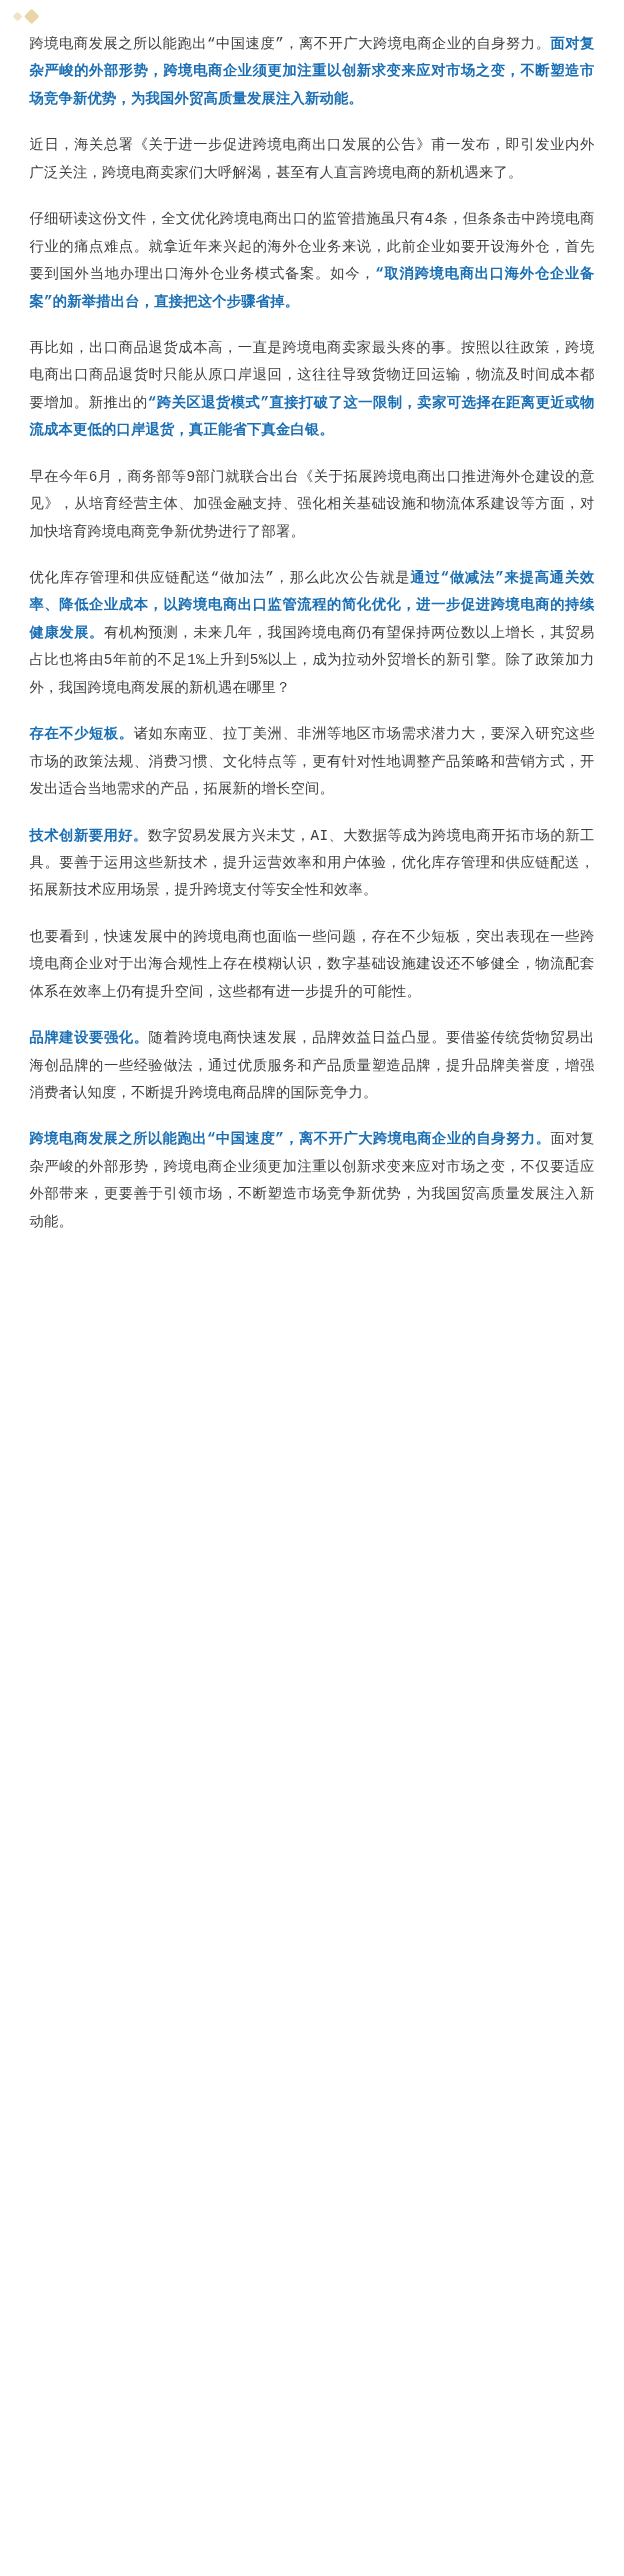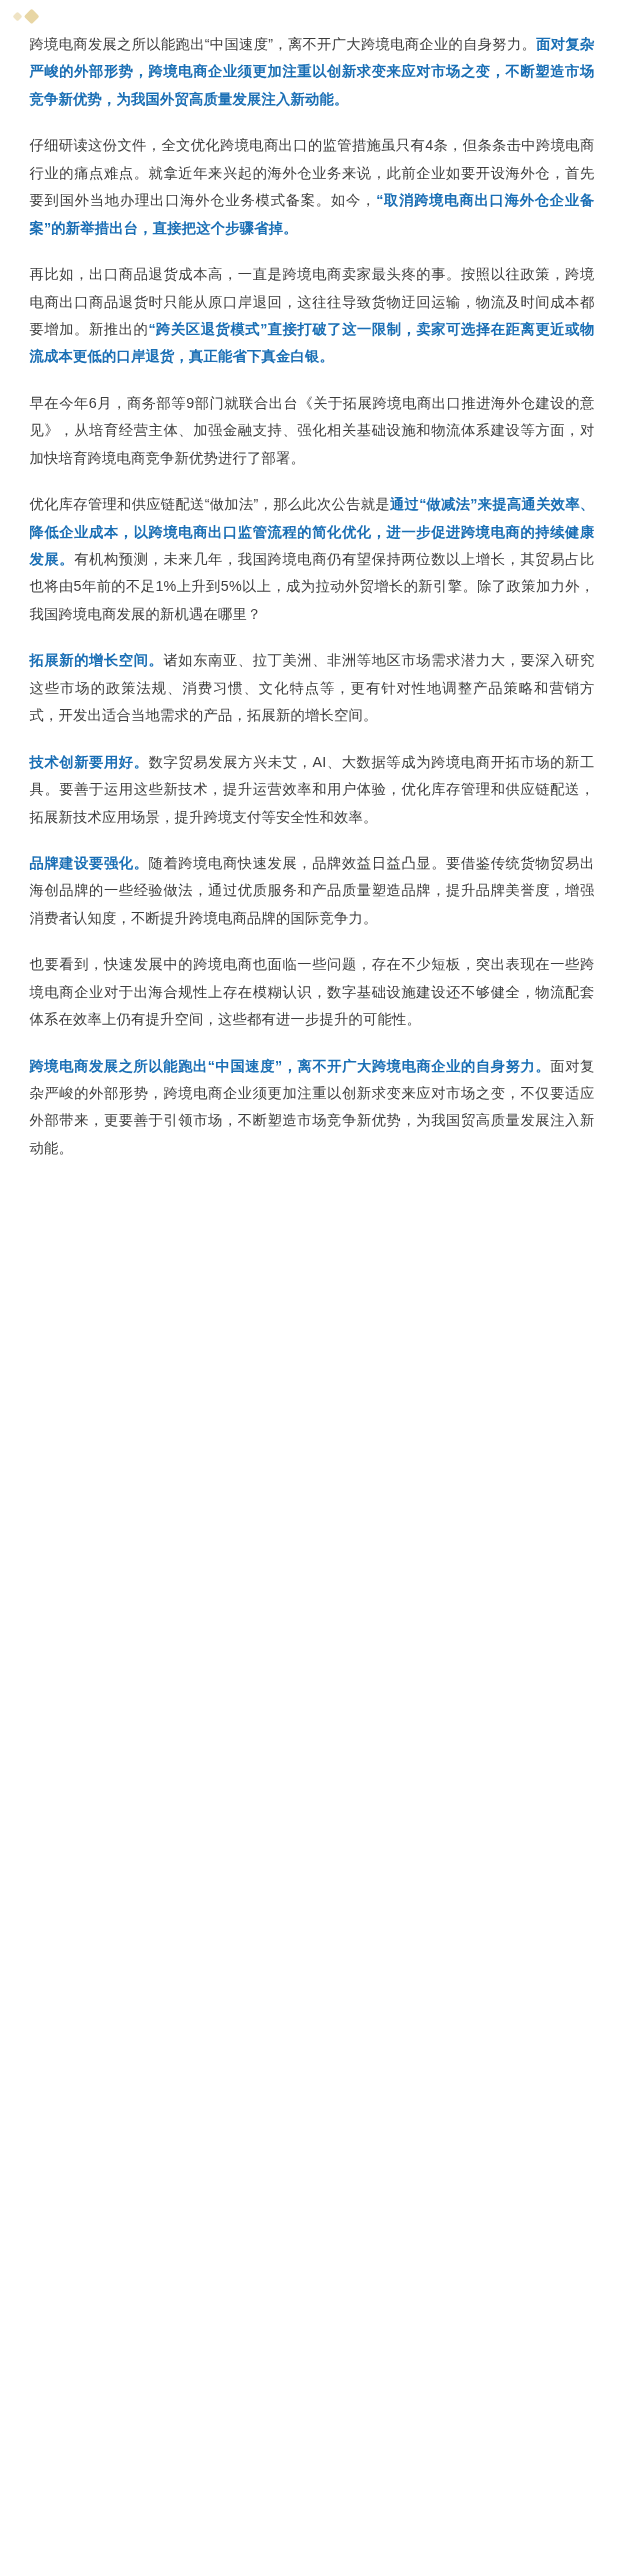--- a/index.html
+++ b/index.html
@@ -57,20 +57,21 @@
     padding-top: 12px;
   }
   p.para {
     margin: 0 0 19px 0;
     font-size: 14.3px;
     line-height: 1.92;
     color: #3d3d3d;
     text-align: justify;
     text-justify: inter-ideograph;
     letter-spacing: 0.2px;
+    font-family: Liberation Mono, monospace;
   }
   p.para:last-child {
     margin-bottom: 0;
   }
   .hl {
     color: #1a6fb5;
     font-weight: bold;
   }
   .plain {
     color: #3d3d3d;
@@ -83,25 +84,26 @@
 <div class="page">
 
   <div class="ornament">
     <div class="orn-diamond small"></div>
     <div class="orn-diamond"></div>
     <div class="orn-line"></div>
   </div>
 
   <div class="content" id="article-body">
       <p class="para"><span class="plain">跨境电商发展之所以能跑出“中国速度”，离不开广大跨境电商企业的自身努力。</span><span class="hl">面对复杂严峻的外部形势，跨境电商企业须更加注重以创新求变来应对市场之变，不断塑造市场竞争新优势，为我国外贸高质量发展注入新动能。</span></p>
+      <p class="para"><span class="plain">近日，海关总署《关于进一步促进跨境电商出口发展的公告》甫一发布，即引发业内外广泛关注，跨境电商卖家们大呼解渴，甚至有人直言跨境电商的新机遇来了。</span></p>
       <p class="para"><span class="plain">仔细研读这份文件，全文优化跨境电商出口的监管措施虽只有4条，但条条击中跨境电商行业的痛点难点。就拿近年来兴起的海外仓业务来说，此前企业如要开设海外仓，首先要到国外当地办理出口海外仓业务模式备案。如今，</span><span class="hl">“取消跨境电商出口海外仓企业备案”的新举措出台，直接把这个步骤省掉。</span></p>
       <p class="para"><span class="plain">再比如，出口商品退货成本高，一直是跨境电商卖家最头疼的事。按照以往政策，跨境电商出口商品退货时只能从原口岸退回，这往往导致货物迂回运输，物流及时间成本都要增加。新推出的</span><span class="hl">“跨关区退货模式”直接打破了这一限制，卖家可选择在距离更近或物流成本更低的口岸退货，真正能省下真金白银。</span></p>
       <p class="para"><span class="plain">早在今年6月，商务部等9部门就联合出台《关于拓展跨境电商出口推进海外仓建设的意见》，从培育经营主体、加强金融支持、强化相关基础设施和物流体系建设等方面，对加快培育跨境电商竞争新优势进行了部署。</span></p>
       <p class="para"><span class="plain">优化库存管理和供应链配送“做加法”，那么此次公告就是</span><span class="hl">通过“做减法”来提高通关效率、降低企业成本，以跨境电商出口监管流程的简化优化，进一步促进跨境电商的持续健康发展。</span><span class="plain">有机构预测，未来几年，我国跨境电商仍有望保持两位数以上增长，其贸易占比也将由5年前的不足1%上升到5%以上，成为拉动外贸增长的新引擎。除了政策加力外，我国跨境电商发展的新机遇在哪里？</span></p>
-      <p class="para"><span class="hl">拓展新的增长空间。</span><span class="plain">诸如东南亚、拉丁美洲、非洲等地区市场需求潜力大，要深入研究这些市场的政策法规、消费习惯、文化特点等，更有针对性地调整产品策略和营销方式，开发出适合当地需求的产品，拓展新的增长空间。</span></p>
+      <p class="para"><span class="hl">存在不少短板。</span><span class="plain">诸如东南亚、拉丁美洲、非洲等地区市场需求潜力大，要深入研究这些市场的政策法规、消费习惯、文化特点等，更有针对性地调整产品策略和营销方式，开发出适合当地需求的产品，拓展新的增长空间。</span></p>
       <p class="para"><span class="hl">技术创新要用好。</span><span class="plain">数字贸易发展方兴未艾，AI、大数据等成为跨境电商开拓市场的新工具。要善于运用这些新技术，提升运营效率和用户体验，优化库存管理和供应链配送，拓展新技术应用场景，提升跨境支付等安全性和效率。</span></p>
+      <p class="para"><span class="plain">也要看到，快速发展中的跨境电商也面临一些问题，存在不少短板，突出表现在一些跨境电商企业对于出海合规性上存在模糊认识，数字基础设施建设还不够健全，物流配套体系在效率上仍有提升空间，这些都有进一步提升的可能性。</span></p>
       <p class="para"><span class="hl">品牌建设要强化。</span><span class="plain">随着跨境电商快速发展，品牌效益日益凸显。要借鉴传统货物贸易出海创品牌的一些经验做法，通过优质服务和产品质量塑造品牌，提升品牌美誉度，增强消费者认知度，不断提升跨境电商品牌的国际竞争力。</span></p>
-      <p class="para"><span class="plain">也要看到，快速发展中的跨境电商也面临一些问题，存在不少短板，突出表现在一些跨境电商企业对于出海合规性上存在模糊认识，数字基础设施建设还不够健全，物流配套体系在效率上仍有提升空间，这些都有进一步提升的可能性。</span></p>
       <p class="para"><span class="hl">跨境电商发展之所以能跑出“中国速度”，离不开广大跨境电商企业的自身努力。</span><span class="plain">面对复杂严峻的外部形势，跨境电商企业须更加注重以创新求变来应对市场之变，不仅要适应外部带来，更要善于引领市场，不断塑造市场竞争新优势，为我国贸高质量发展注入新动能。</span></p>
     </div>
 
 </div>
 
 
 </body></html>

